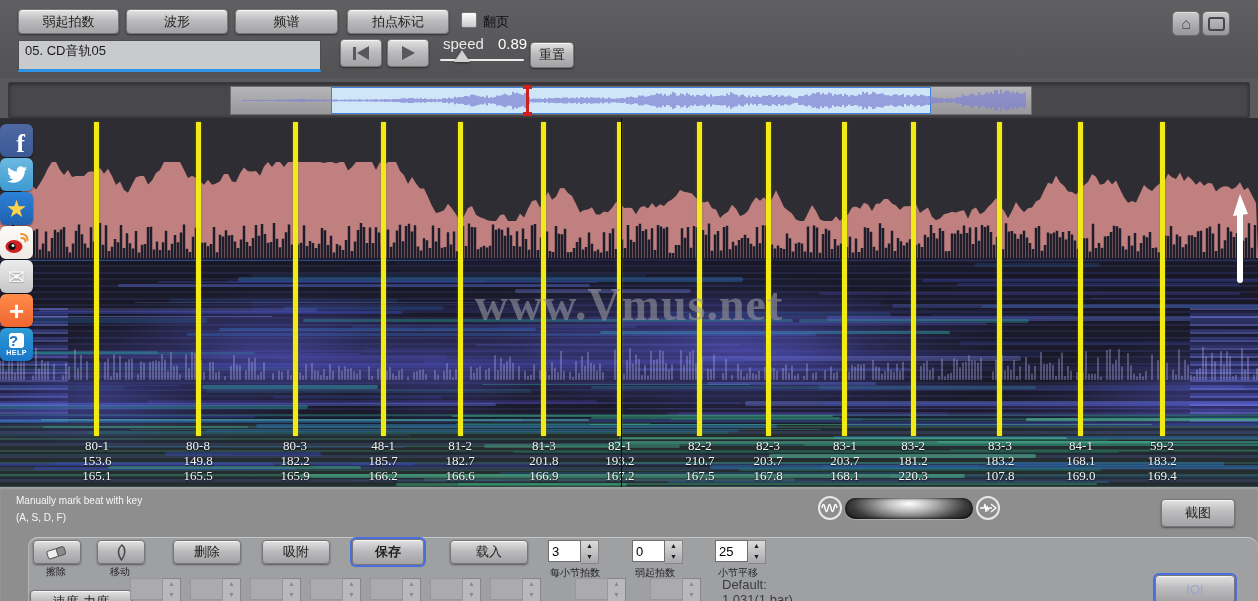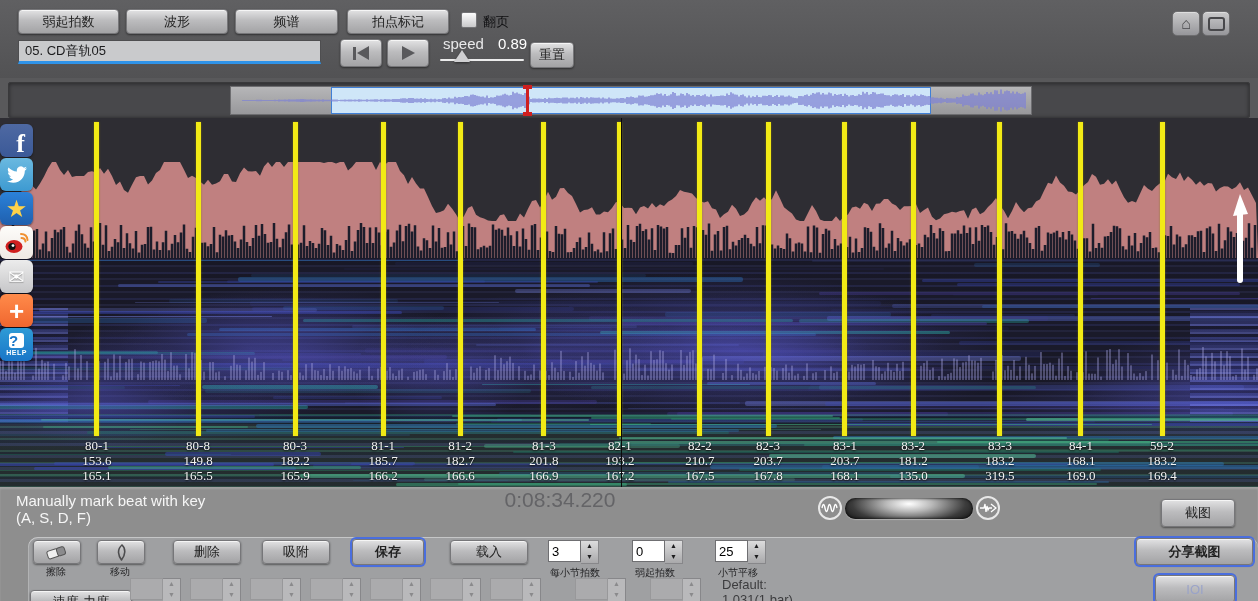--- a/index.html
+++ b/index.html
@@ -20,21 +20,21 @@
   .spin.off input{background:#ababad;border-color:#98989a;}
   .spin.off .arrows{background:#b9b9bb;}
   .spin.off .arrows b{color:#8a8a8c;}
   
   .header{position:absolute;left:0;top:0;width:100%;height:78px;background:linear-gradient(180deg,#606062,#525254);}
   .tabbtn{top:9px;height:23px;}
   .chk{position:absolute;left:461px;top:12px;width:14px;height:14px;border:1px solid #737376;border-radius:2px;
        background:linear-gradient(#fdfdfd,#c9c9cb);}
   .chklbl{position:absolute;left:483px;top:13px;font-size:13px;color:#101012;}
   .track-input{position:absolute;left:18px;top:40px;width:295px;height:20px;background:#c9cacc;border:1px solid #4e4e50;
-       border-bottom:3px solid #2f93e8;font:13px "Liberation Sans",sans-serif;color:#1b1b1d;padding:0 0 0 6px;}
+       border-bottom:3px solid #2f93e8;font:13px "Liberation Sans",sans-serif;color:#1b1b1d;padding:0 0 8px 6px;}
   .tbtn{top:39px;width:40px;height:26px;}
   .previcon{display:flex;align-items:center;gap:1px;}
   .previcon s{display:block;width:3px;height:13px;background:#59595c;}
   .previcon u{display:block;width:0;height:0;border-top:7px solid transparent;border-bottom:7px solid transparent;border-right:12px solid #59595c;}
   .playicon{width:0;height:0;border-top:7px solid transparent;border-bottom:7px solid transparent;border-left:13px solid #59595c;}
   .speedrow{position:absolute;left:443px;top:35px;display:flex;gap:14px;font-size:15px;color:#e9e9ea;}
   .speedval{color:#fff;}
   .slider-track{position:absolute;left:440px;top:59px;width:84px;height:2px;background:#ececec;border-radius:1px;}
   .slider-thumb{position:absolute;left:14px;top:-9px;width:0;height:0;border-left:8px solid transparent;border-right:8px solid transparent;
        border-bottom:12px solid #cfcfd1;filter:drop-shadow(0 1px 1px rgba(0,0,0,.5));}
@@ -80,21 +80,21 @@
   .sic-tw{background:linear-gradient(#6bb9e0,#3d9ad1);}
   .sic-qz{background:linear-gradient(#2b82d9,#1f5fae);color:#ffd24a;font-size:24px;}
   .sic-wb{background:linear-gradient(#fdfcfa,#efe9e4);}
   .sic-ml{background:linear-gradient(#ececec,#c6c6c8);color:#fff;font-size:20px;text-shadow:0 1px 1px #999;}
   .sic-at{background:linear-gradient(#ff8b4a,#f0662f);font-size:26px;font-weight:bold;line-height:26px;}
   .sic-hp{background:linear-gradient(#2e9bd6,#1976c8);flex-direction:column;font-weight:bold;}
   .sic-hp .q{font-size:15px;line-height:15px;background:#fff;color:#1976c8;width:15px;height:15px;border-radius:3px;}
   .sic-hp .sub{font-size:7px;line-height:9px;letter-spacing:.5px;}
   
   .status{position:absolute;left:0;top:487px;width:100%;height:114px;background:#8e8e8e;box-shadow:inset 0 2px 2px rgba(255,255,255,.18);}
-  .hint{position:absolute;left:16px;top:5px;font-size:15px;line-height:17px;color:#f6f6f6;}
+  .hint{position:absolute;left:16px;top:5px;font-size:10px;line-height:17px;color:#f6f6f6;}
   .times{position:absolute;left:450px;top:1px;width:220px;text-align:center;font-size:21px;line-height:23px;}
   .t-cur{color:#f2f2f2;} .t-tot{color:#646467;}
   .zoomctl{position:absolute;left:818px;top:9px;display:flex;align-items:center;gap:3px;}
   .wicon{width:24px;height:24px;border-radius:50%;border:2px solid #e8e8e8;box-sizing:border-box;display:flex;align-items:center;justify-content:center;}
   .zoom-pill{width:128px;height:21px;border-radius:11px;
        background:radial-gradient(ellipse 65% 130% at 50% 28%,#fff 0%,#b8b8b8 28%,#3c3c3c 68%,#0b0b0b 100%);
        box-shadow:inset 0 0 3px #000,0 1px 1px rgba(255,255,255,.3);}
   
   .panel{position:absolute;left:28px;top:537px;width:1230px;height:64px;background:#9fa0a2;border-radius:10px 10px 0 0;
        box-shadow:inset 0 1px 0 rgba(255,255,255,.4),inset 1px 0 0 rgba(255,255,255,.2);}
@@ -339,21 +339,21 @@
         <div>165.5</div>
       </div>
       <div class="beat-line" style="left: 23.45%;"></div>
       <div class="beat-label" style="left: 23.45%;">
         <div>80-3</div>
         <div>182.2</div>
         <div>165.9</div>
       </div>
       <div class="beat-line" style="left: 30.45%;"></div>
       <div class="beat-label" style="left: 30.45%;">
-        <div>81-1</div>
+        <div>48-1</div>
         <div>185.7</div>
         <div>166.2</div>
       </div>
       <div class="beat-line" style="left: 36.57%;"></div>
       <div class="beat-label" style="left: 36.57%;">
         <div>81-2</div>
         <div>182.7</div>
         <div>166.6</div>
       </div>
       <div class="beat-line" style="left: 43.24%;"></div>
@@ -383,41 +383,42 @@
       <div class="beat-line" style="left: 67.17%;"></div>
       <div class="beat-label" style="left: 67.17%;">
         <div>83-1</div>
         <div>203.7</div>
         <div>168.1</div>
       </div>
       <div class="beat-line" style="left: 72.58%;"></div>
       <div class="beat-label" style="left: 72.58%;">
         <div>83-2</div>
         <div>181.2</div>
-        <div>135.0</div>
+        <div>220.3</div>
       </div>
       <div class="beat-line" style="left: 79.49%;"></div>
       <div class="beat-label" style="left: 79.49%;">
         <div>83-3</div>
         <div>183.2</div>
-        <div>319.5</div>
+        <div>107.8</div>
       </div>
       <div class="beat-line" style="left: 85.93%;"></div>
       <div class="beat-label" style="left: 85.93%;">
         <div>84-1</div>
         <div>168.1</div>
         <div>169.0</div>
       </div>
       <div class="beat-line" style="left: 92.37%;"></div>
       <div class="beat-label" style="left: 92.37%;">
         <div>59-2</div>
         <div>183.2</div>
         <div>169.4</div>
       </div>
     </div>
+  <div class="watermark">www.Vmus.net</div>
   <div class="main-playhead" style="left: 49.4%;"></div>
 
   <svg class="pointer-arrow" width="24" height="92" viewBox="0 0 24 92">
     <path d="M12 88 L12 22" stroke="#ffffff" stroke-width="6" stroke-linecap="round"></path>
     <path d="M5 24 L12 2 L20 22 Z" fill="#ffffff"></path>
   </svg>
 
   <div class="social">
     <div class="sic sic-fb">f</div>
     <div class="sic sic-tw">
@@ -443,21 +444,20 @@
     </div>
   </div>
 </div>
 
 <div class="status">
   <div class="hint">
     <div>Manually mark beat with key</div>
     <div>(A, S, D, F)</div>
   </div>
   <div class="times">
-    <div class="t-tot">0:08:34.220</div>
   </div>
   <div class="zoomctl">
     <span class="wicon">
       <svg width="18" height="16" viewBox="0 0 18 16">
           <path d="M1 8 Q2.5 1 4 8 Q5.5 15 7 8 Q8.5 1 10 8 Q11.5 15 13 8 Q14.5 1 16 8" stroke="#fff" stroke-width="1.4" fill="none"></path>
         </svg>
     </span>
     <span class="zoom-pill"></span>
     <span class="wicon">
       <svg width="18" height="16" viewBox="0 0 18 16">
@@ -511,21 +511,20 @@
 
   <div class="spin" style="left:687px;top:3px;">
     <input value="25" style="">
     <span class="arrows">
         <b>▲</b>
         <b>▼</b>
       </span>
   </div>
   <div class="lbl" style="left:679px;top:29px;width:62px;">小节平移</div>
 
-  <div class="btn focus-ring" style="left:1108px;top:1px;width:115px;height:25px;font-weight:bold;">分享截图</div>
 
   <div class="btn" style="left:2px;top:53px;width:100px;height:22px;">速度-力度</div>
   <div>
       <div class="spin off" style="left: 102px; top: 41px;">
         <input disabled="" style="">
         <span class="arrows">
           <b>▲</b>
           <b>▼</b>
         </span>
       </div>

